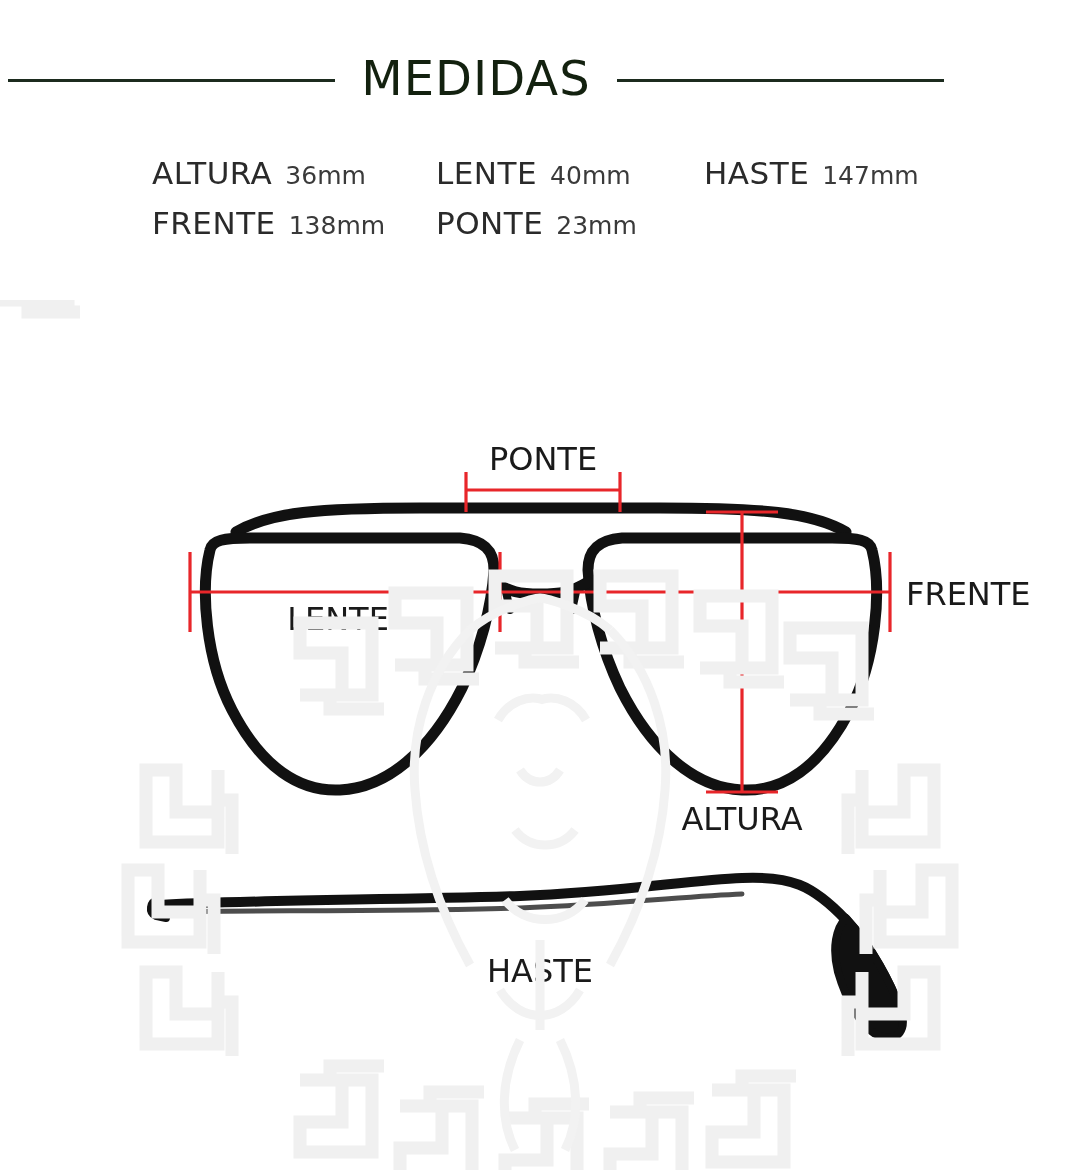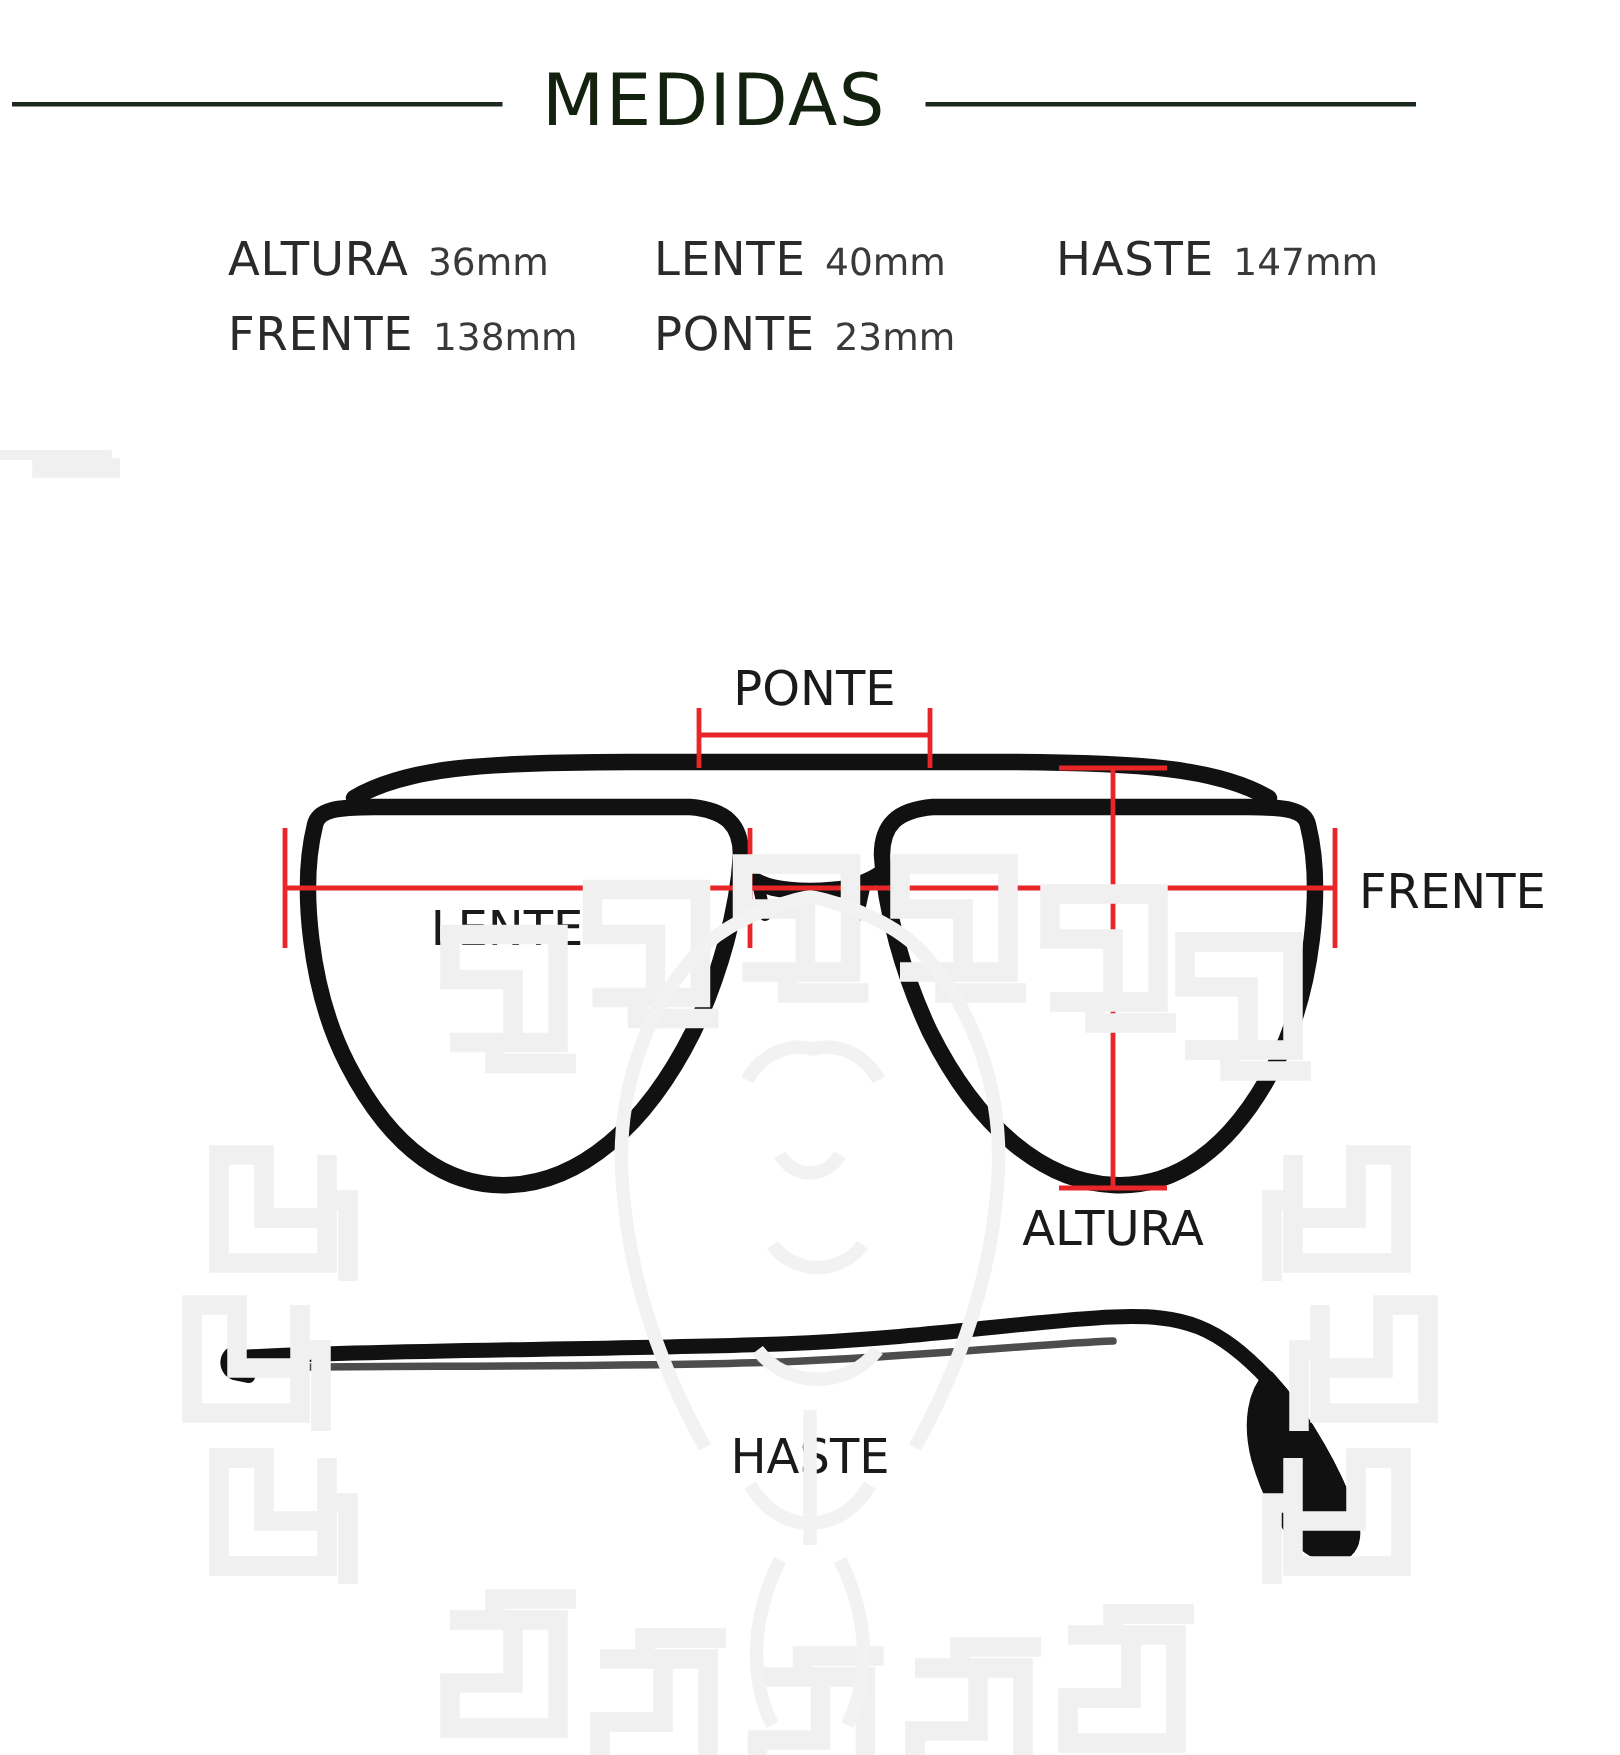--- a/index.html
+++ b/index.html
@@ -12,21 +12,21 @@
     height: 1170px;
     font-family: "Liberation Sans", sans-serif;
     color: #1a1a1a;
     position: relative;
     overflow: hidden;
   }
 
   
   .header {
     position: absolute;
-    top: 34px;
+    top: 45px;
     left: 0;
     width: 952px;
     height: 66px;
     display: flex;
     align-items: center;
     justify-content: center;
   }
   .header .rule {
     flex: 1 1 auto;
     height: 3px;

